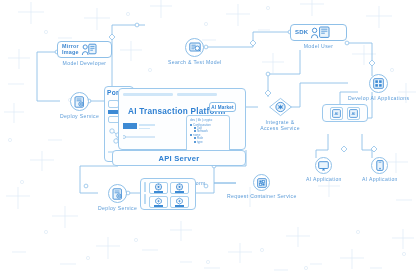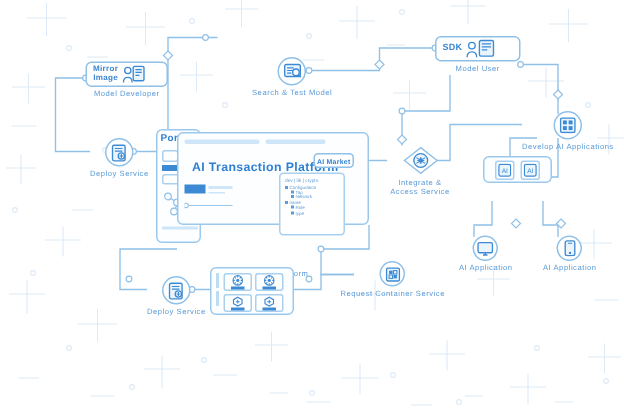--- a/index.html
+++ b/index.html
@@ -366,20 +366,23 @@
         <span class="ttick" style="width:2px;height:2px;"></span>
         <span style="font-size:3px;color:#5b9bd8;">Role</span>
       </div>
       <div class="trow" style="padding-left:4px;">
         <span class="ttick" style="width:2px;height:2px;"></span>
         <span style="font-size:3px;color:#5b9bd8;">type</span>
       </div>
     </div>
   </div>
 
+  <div class="panel" style="left:112px;top:150px;width:134px;height:16px;">
+    <div class="panel-title" style="left:50%;top:3.2px;transform:translateX(-50%);font-size:7.6px;">API Server</div>
+  </div>
 
   <div class="node" style="left:98px;top:184px;">
     <div class="bub">
       <svg width="11" height="12" viewBox="0 0 11 12">
         <rect x="1" y="0.8" width="8.4" height="10.4" rx="1" fill="#eaf4fc" stroke="#3d8ad4" stroke-width="0.9"></rect>
         <path d="M2.6 3h5M2.6 4.8h5" stroke="#3d8ad4" stroke-width="0.8"></path>
         <circle cx="6.9" cy="8" r="2.1" fill="#fff" stroke="#3d8ad4" stroke-width="0.9"></circle>
         <path d="M6.9 6.7v2.6M5.6 8h2.6" stroke="#3d8ad4" stroke-width="0.8"></path>
       </svg>
     </div>

